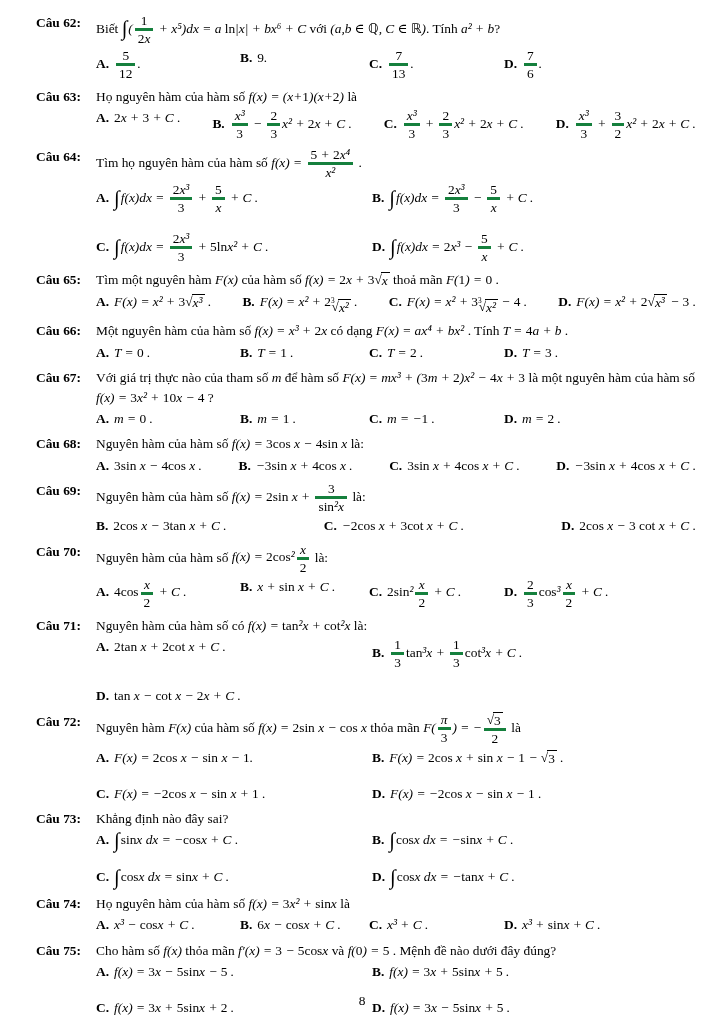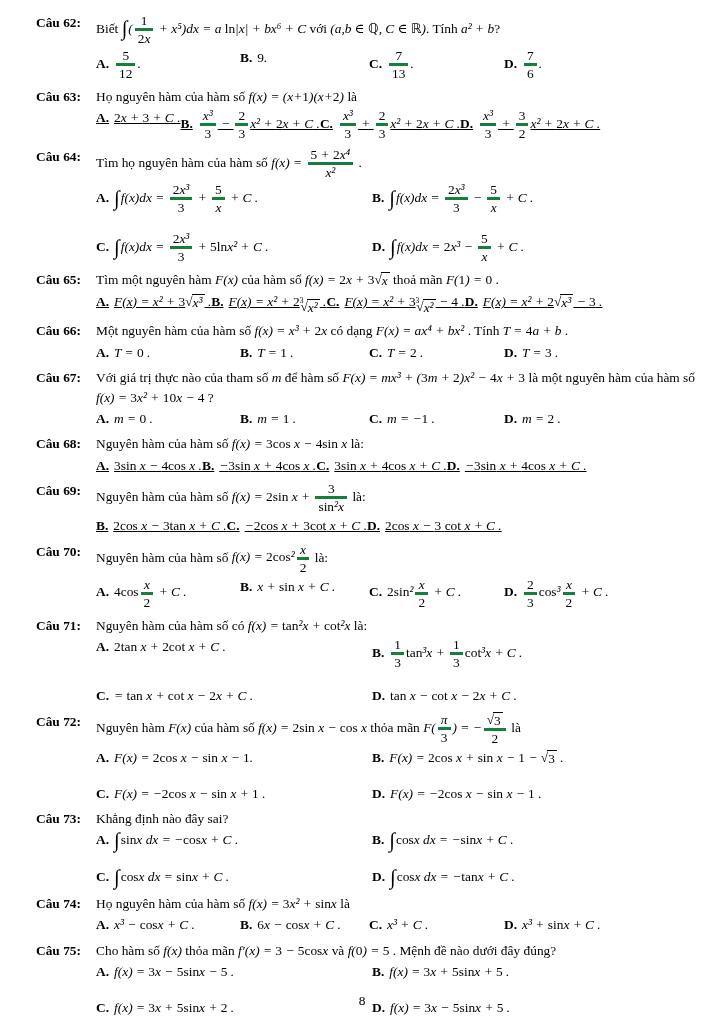--- a/index.html
+++ b/index.html
@@ -11,21 +11,21 @@
   .page{position:relative;box-sizing:border-box;width:724px;height:1024px;padding:13px 28px 0 36px;}
   .q{margin-bottom:5px;}
   .qrow{display:flex;align-items:flex-start;}
   .qlabel{flex:0 0 60px;font-weight:bold;white-space:nowrap;}
   .qstem{flex:1;}
   .m{font-style:italic;}
   .up{font-style:normal;}
   .opts{margin-left:60px;margin-top:1px;}
   .cols4{display:grid;grid-template-columns:24% 21.5% 22.5% 32%;}
   .cols2{display:grid;grid-template-columns:46% 54%;row-gap:14px;}
-  .flow{display:flex;flex-wrap:wrap;text-decoration:underline;}
+  .flow{display:flex;flex-wrap:wrap;justify-content:space-between;}
   .opt{white-space:nowrap;padding:1px 0;}
   .olet{font-weight:bold;font-style:normal;margin-right:5px;}
   .frac{display:inline-flex;flex-direction:column;text-align:center;vertical-align:middle;margin:0 2px;line-height:1.12;}
   .fnum{display:block;padding:0 3px;}
   .fden{display:block;border-top:3px solid #15803d;padding:0 3px;}
   .int{font-style:normal;font-size:1.55em;line-height:1;vertical-align:-0.14em;margin-right:1px;}
   .sqrt{display:inline-flex;align-items:flex-start;white-space:nowrap;vertical-align:baseline;}
   .rsg{font-style:normal;line-height:1.15;}
   .rad{border-top:1px solid #000;margin-left:-1px;padding:0 2px 0 1px;line-height:1.15;}
   .ridx{font-style:normal;font-size:0.55em;position:relative;top:-0.4em;margin-right:-3px;}
@@ -236,21 +236,20 @@
         </div>
         <div class="opts cols2">
           <span class="opt"><b class="olet">A.</b><span class="m"><span class="up">2</span><span class="up">tan</span> x + <span class="up">2</span><span class="up">cot</span> x + C .</span></span>
           <span class="opt"><b class="olet">B.</b><span class="m"><span class="frac">
                 <span class="fnum"><span class="up">1</span></span>
                 <span class="fden"><span class="up">3</span></span>
               </span><span class="up">tan</span>³x + <span class="frac">
                 <span class="fnum"><span class="up">1</span></span>
                 <span class="fden"><span class="up">3</span></span>
               </span><span class="up">cot</span>³x + C .</span></span>
-          <span class="opt"><b class="olet">C.</b><span class="m">= <span class="up">tan</span> x + <span class="up">cot</span> x − <span class="up">2</span>x + C .</span></span>
           <span class="opt"><b class="olet">D.</b><span class="m"><span class="up">tan</span> x − <span class="up">cot</span> x − <span class="up">2</span>x + C .</span></span>
         </div>
       </div>
       <div class="q">
         <div class="qrow">
           <span class="qlabel">Câu 72:</span>
           <span class="qstem">Nguyên hàm <span class="m">F(x)</span> của hàm số <span class="m">f(x) = <span class="up">2</span><span class="up">sin</span> x − <span class="up">cos</span> x</span> thỏa mãn <span class="m">F(<span class="frac">
                 <span class="fnum">π</span>
                 <span class="fden"><span class="up">3</span></span>
               </span>) = −<span class="frac">

